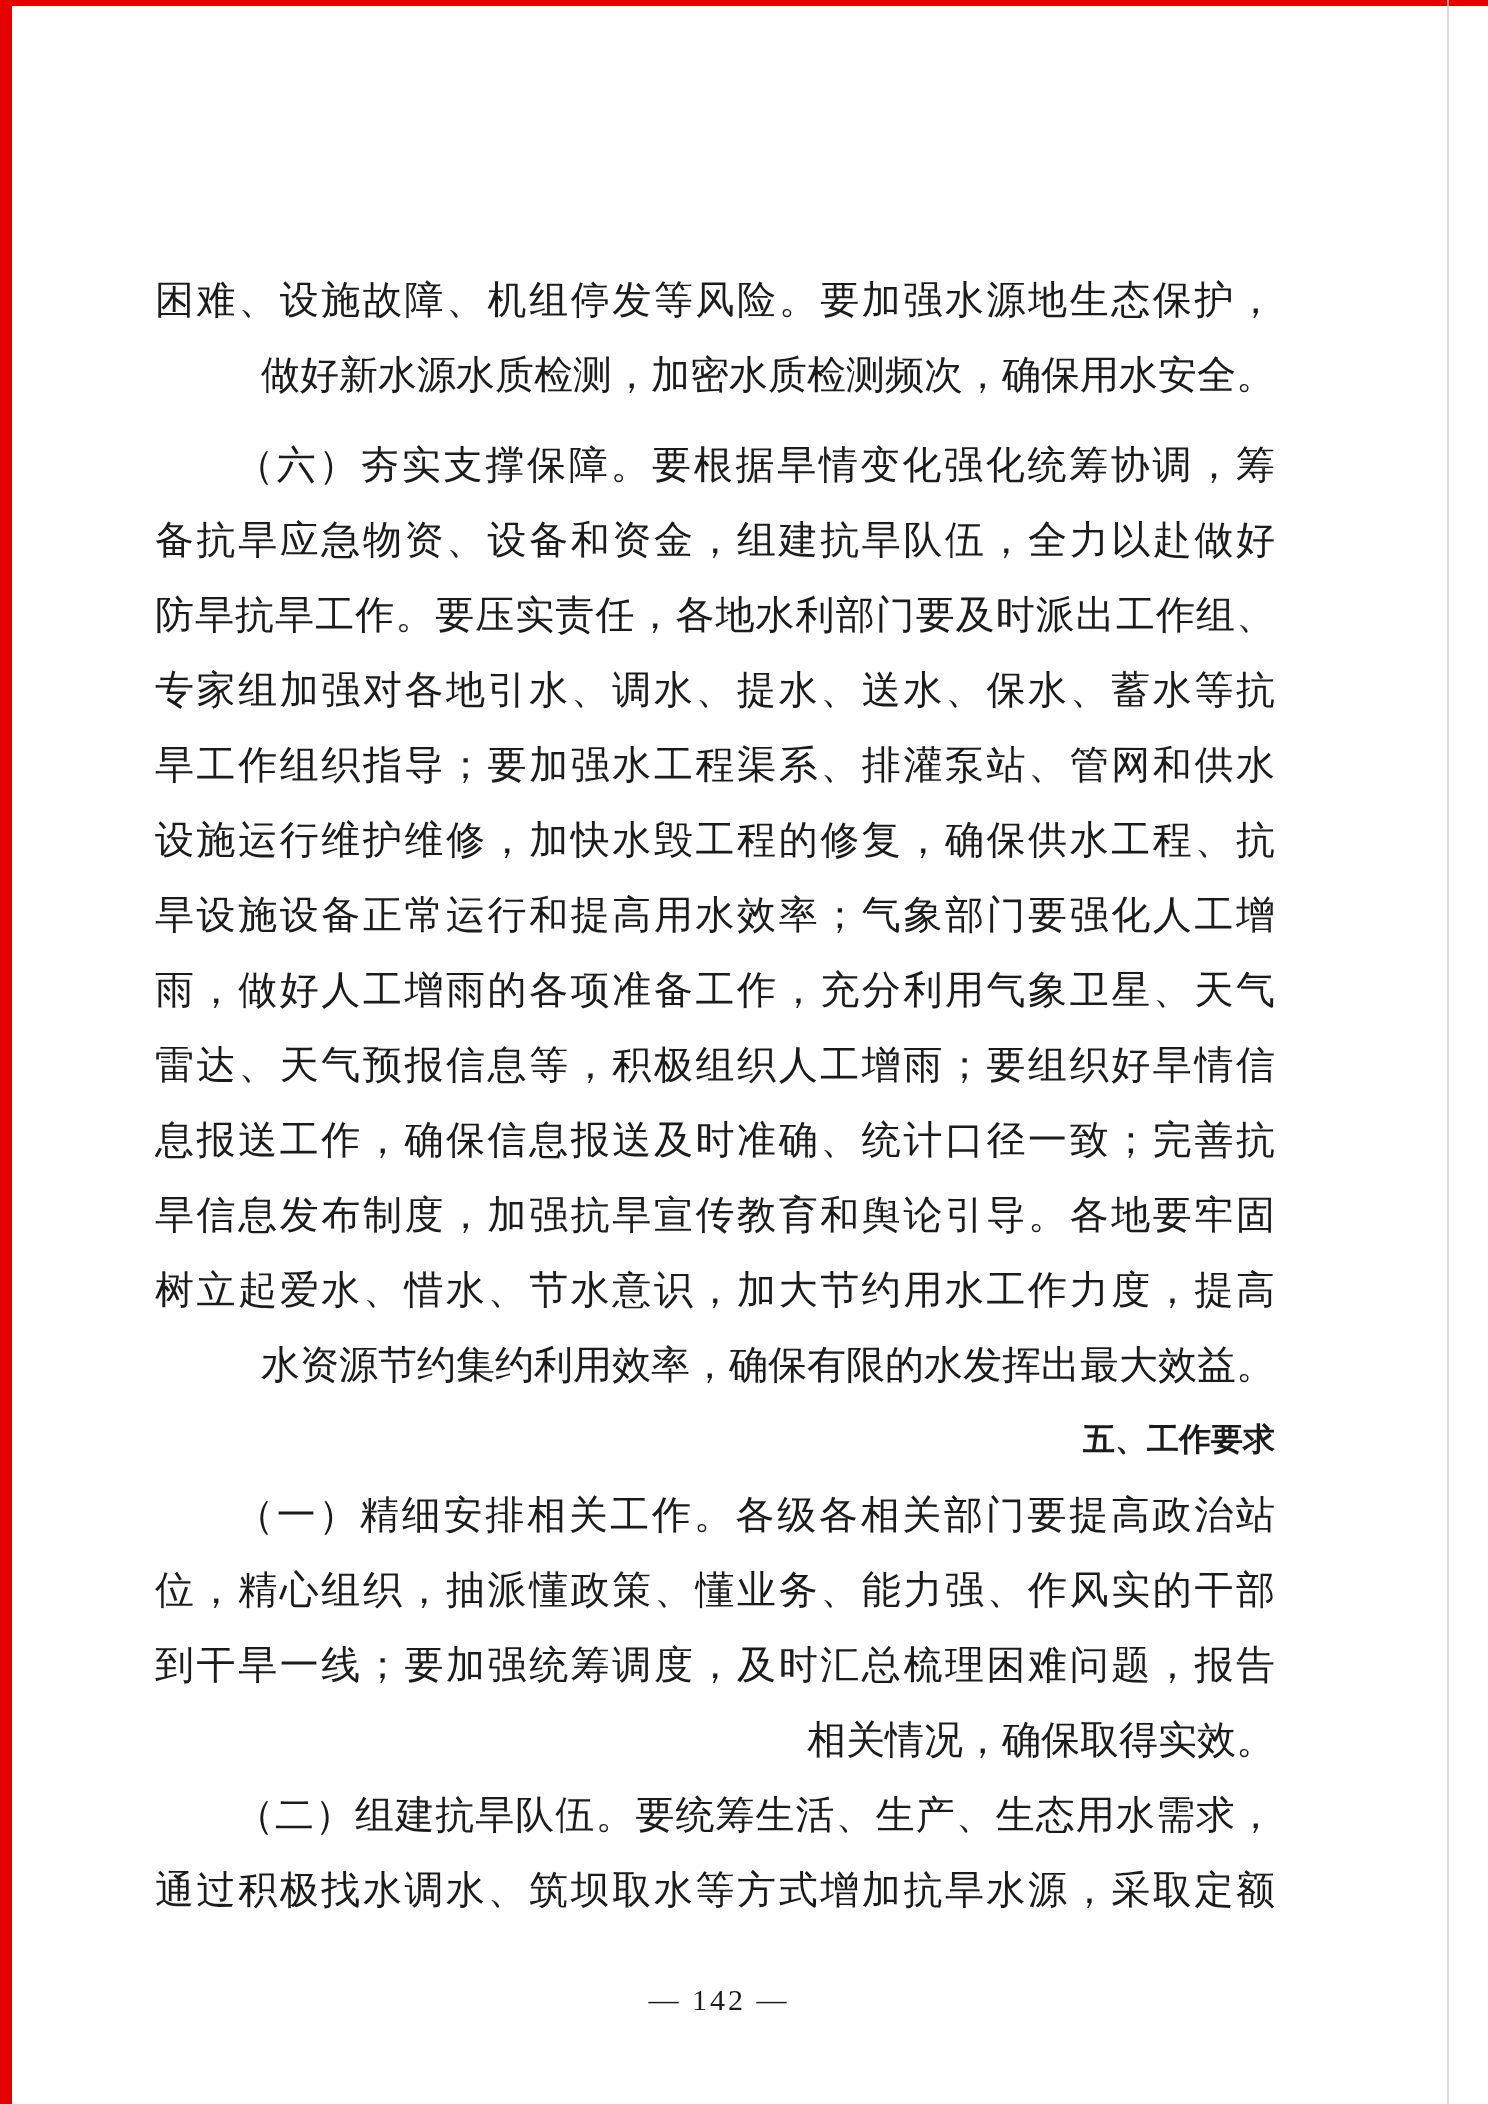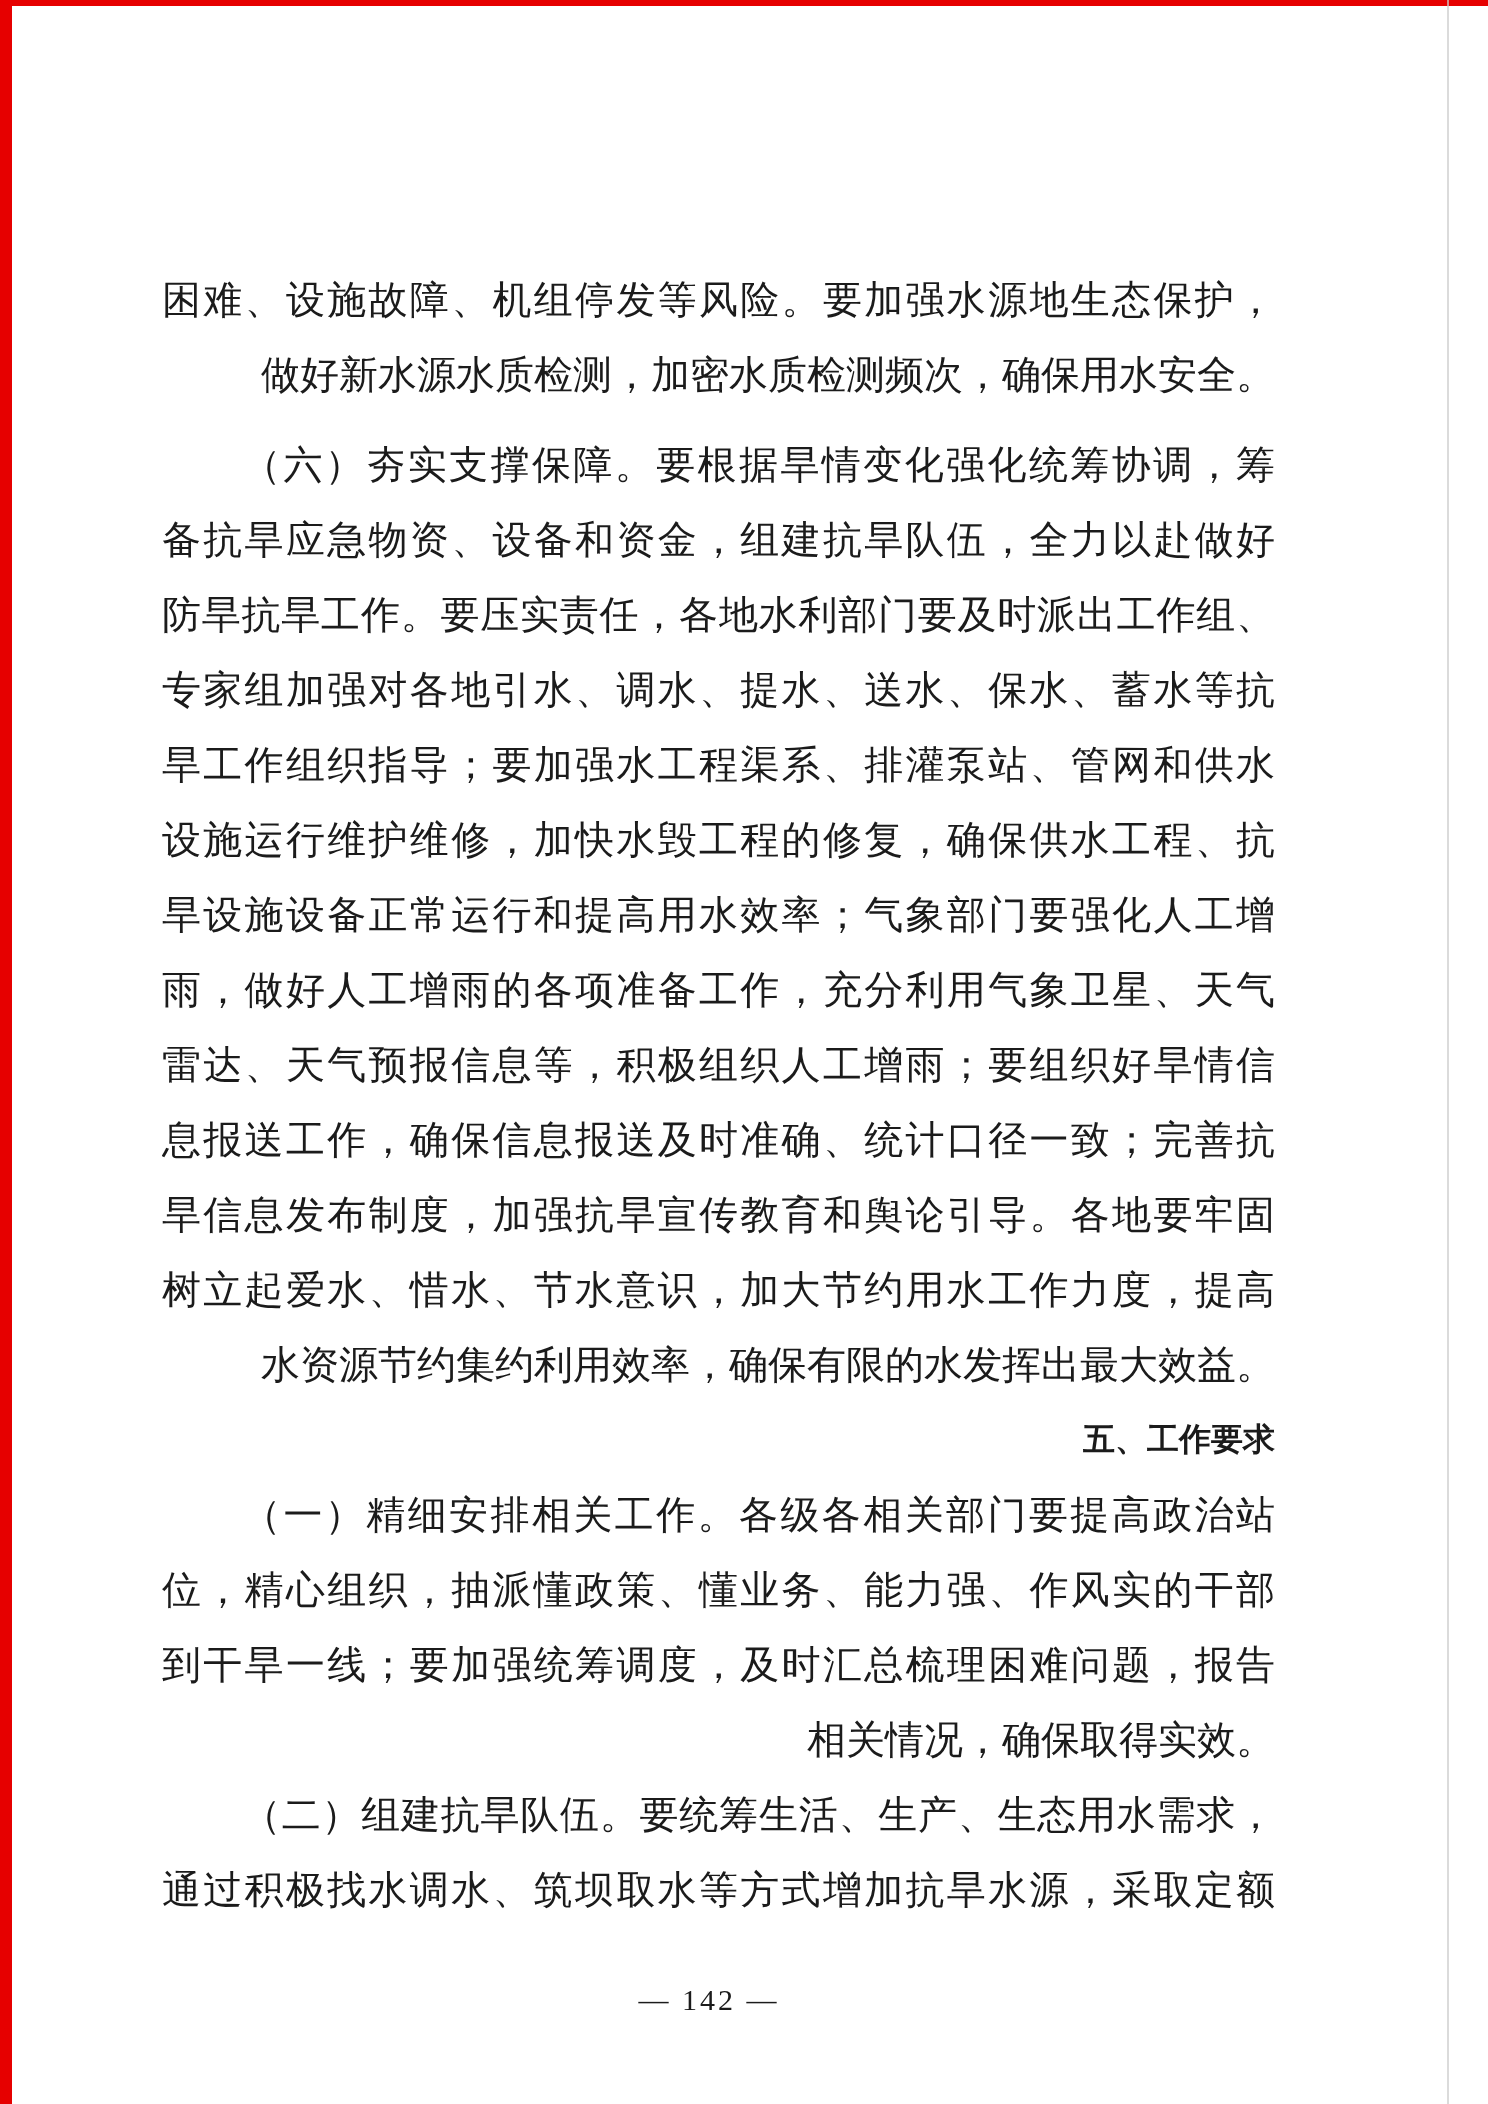--- a/index.html
+++ b/index.html
@@ -37,33 +37,32 @@
   }
   .line {
     line-height: 75px;
     height: 75px;
     overflow: hidden;
     text-align: right;
   }
   .line.stretch {
     text-align: justify;
     text-align-last: justify;
-    margin-left: 7px;
   }
   .line.indent { text-indent: 80px; }
   .line.gap { margin-top: 15px; }
   .b { font-weight: 400; }
   .heading-line {
     font-family: "Liberation Sans", "DejaVu Sans", sans-serif;
     font-weight: 700;
     font-size: 32px;
   }
   .page-number {
     position: absolute;
-    top: 1983px; left: 149px;
+    top: 1983px; left: 159px;
     width: 1120px;
     text-align: center;
     font-size: 30px;
     letter-spacing: 3px;
     color: var(--ink, #1b1b1b);
   }
 </style>
 </head>
 <body>
 

